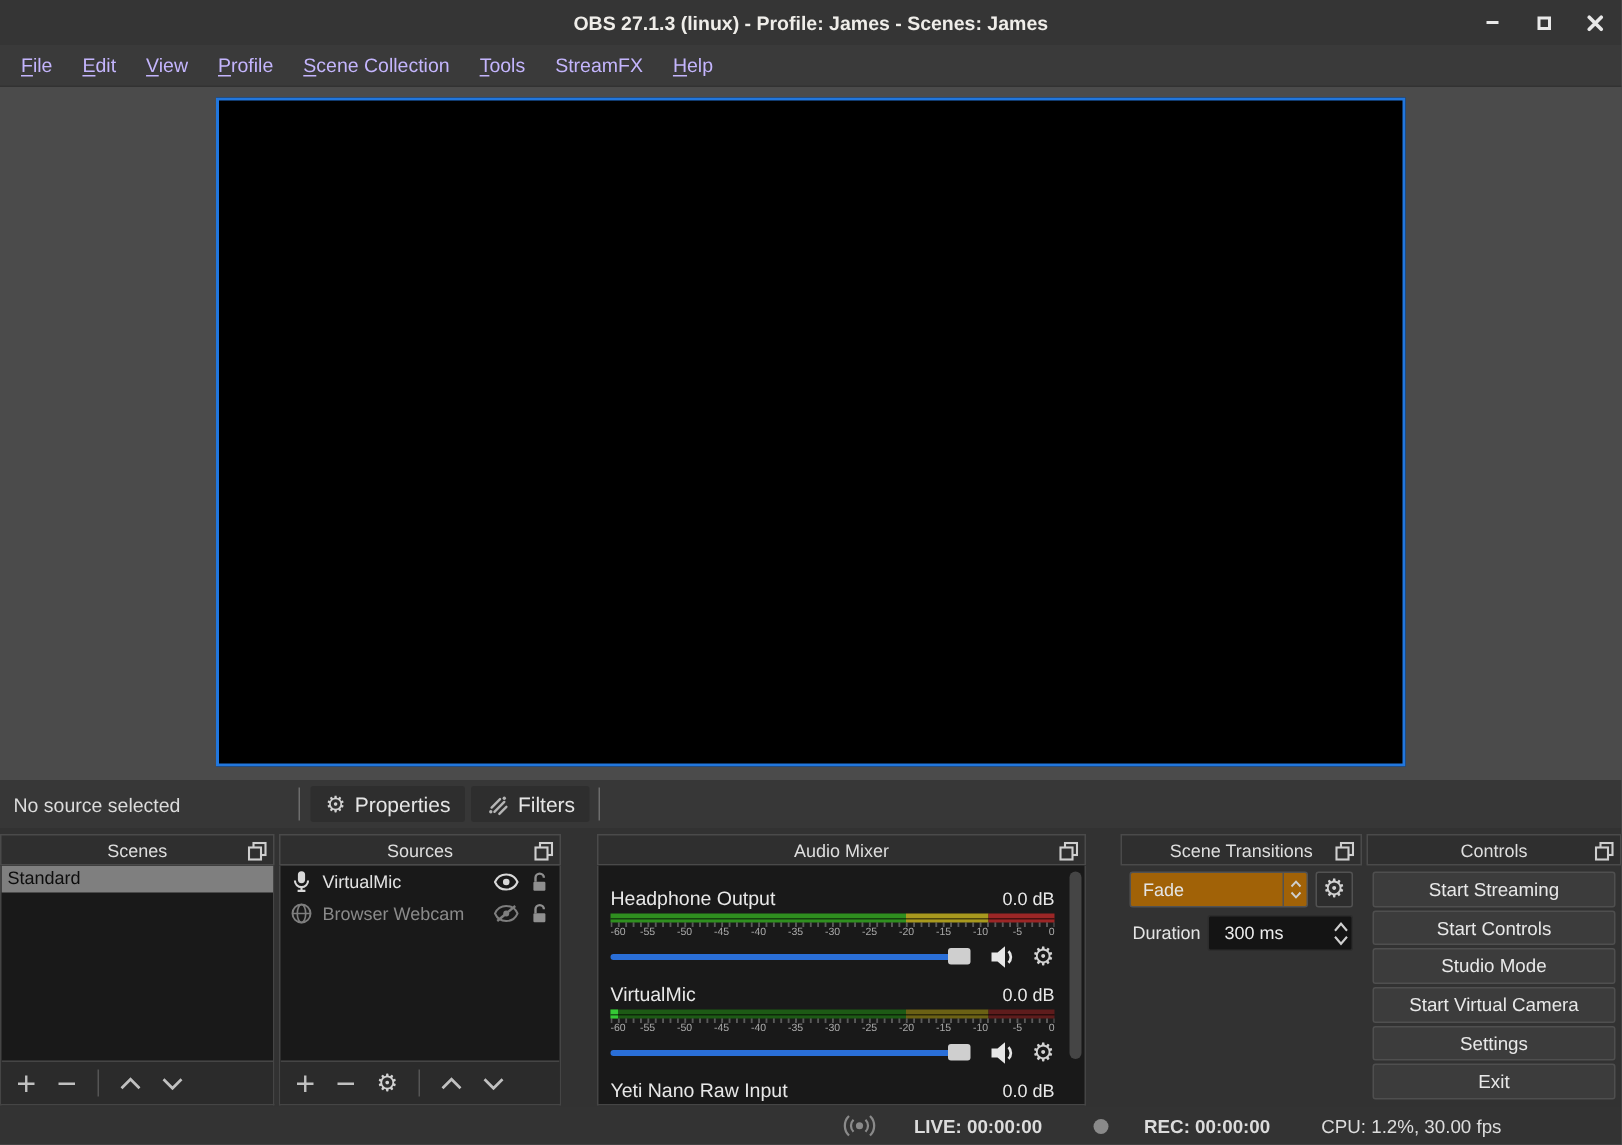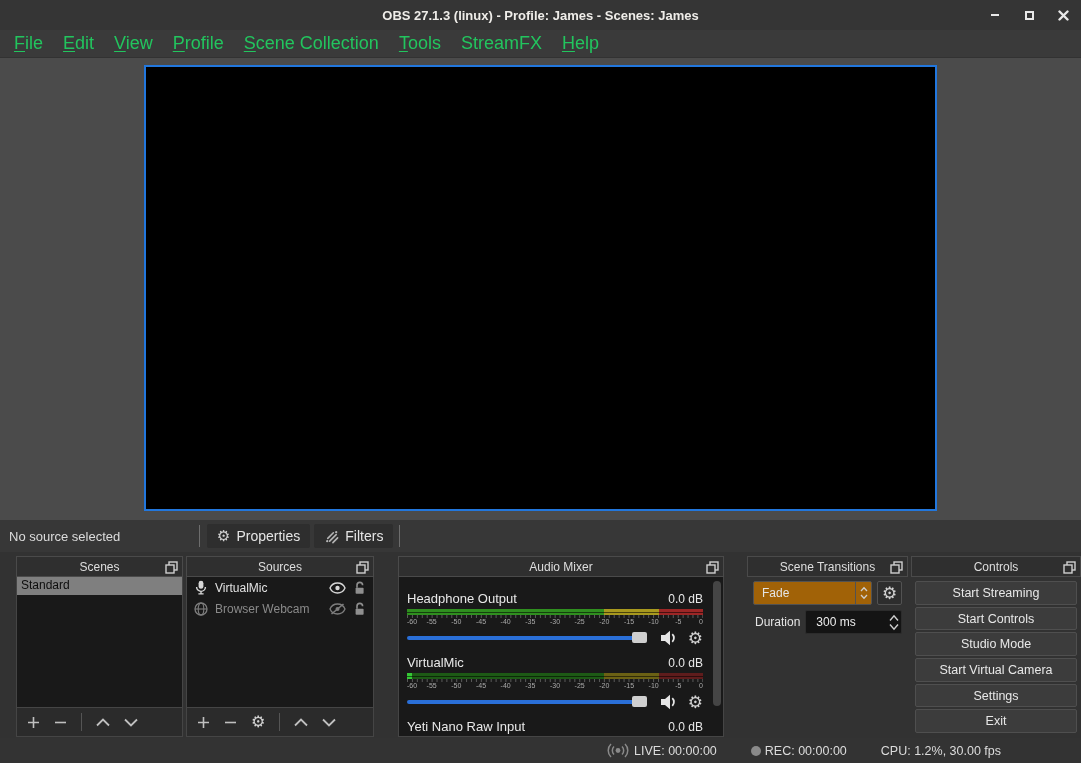--- a/index.html
+++ b/index.html
@@ -9,21 +9,21 @@
   
   .titlebar { position:absolute; left:0; top:0; width:1081px; height:30px; background:#353535; display:flex; align-items:center; justify-content:center; }
   .titlebar .title { font-size:13px; font-weight:700; color:#efede9; }
   .winbtns { position:absolute; right:10px; top:0; height:30px; display:flex; align-items:center; gap:18px; }
   .winbtn { width:16px; height:16px; display:flex; align-items:center; justify-content:center; }
   .min-glyph { width:8px; height:2px; background:#e8e8e8; }
   .max-glyph { width:9px; height:9px; border:2px solid #e8e8e8; }
 
   
   .menubar { position:absolute; left:0; top:30px; width:1081px; height:28px; background:#3a3a3a; display:flex; align-items:center; padding-left:4px; border-bottom:1px solid #323232; }
-  .menu-item { font-size:18px; color:#22c55e; padding:4px 10px; }
+  .menu-item { font-size:13px; color:#c4b5fd; padding:4px 10px; }
   .menu-item u { text-decoration:underline; text-underline-offset:2px; }
 
   
   .main-area { position:absolute; left:0; top:58px; width:1081px; height:462px; background:#4b4b4b; }
   .preview { position:absolute; left:144px; top:7px; width:793px; height:446px; background:#000; border:2px solid #2277dd; }
 
   
   .srcbar { position:absolute; left:0; top:520px; width:1081px; height:32px; background:#373737; display:flex; align-items:center; }
   .srcbar .status-text { font-size:13px; color:#dcdcdc; padding-left:9px; width:196px; }
   .vsep { width:1px; height:22px; background:#6d6d6d; margin:0 3px; }
@@ -87,21 +87,21 @@
   .spinbox { flex:1; height:24px; background:#141414; border:1px solid #2c2c2c; border-radius:2px; display:flex; align-items:center; }
   .spinbox .sval { flex:1; font-size:12px; color:#ececec; padding-left:10px; }
   .spinbox .arrows { width:15px; height:100%; display:flex; flex-direction:column; align-items:center; justify-content:center; gap:1px; }
 
   
   .controls-body { padding:4px 4px; display:flex; flex-direction:column; gap:2px; }
   .ctl-btn { height:24px; background:#3c3c3c; border:1px solid #4f4f4f; border-radius:2px; color:#e8e8e8; font-size:12.5px; display:flex; align-items:center; justify-content:center; font-family:inherit; }
 
   
   .statusbar { position:absolute; left:0; top:738px; width:1081px; height:25px; background:#333; display:flex; align-items:center; justify-content:flex-end; padding-right:80px; gap:10px; font-size:12.5px; color:#dcdcdc; }
-  .sb-group { display:flex; align-items:center; gap:4px; }
+  .sb-group { display:flex; align-items:center; gap:24px;font-weight:bold; }
   .sb-gap { width:14px; }
   .rec-dot { width:10px; height:10px; border-radius:50%; background:#8a8a8a; }
   svg { display:block; }
 </style>
 </head>
 <body>
 
 <div class="titlebar">
   <span class="title">OBS 27.1.3 (linux) - Profile: James - Scenes: James</span>
   <div class="winbtns">
@@ -147,21 +147,21 @@
       <circle cx="3.4" cy="13" r="1.2" fill="#b5b5b5"></circle>
         <circle cx="13" cy="3.4" r="1.2" fill="#b5b5b5"></circle>
     </svg>
     <span class="lbl">Filters</span>
   </div>
   <div class="vsep" style="margin-left:6px"></div>
 </div>
 
 <div class="docks">
 
-  <div class="panel" style="left:16px;width:167px">
+  <div class="panel" style="left:0;width:183px">
     <div class="panel-header">
       <span class="ptitle">Scenes</span>
       <span class="popup-ico">
         <svg width="13" height="13" viewBox="0 0 13 13">
             <rect x="4" y="1" width="8" height="8" fill="none" stroke="#cfcfcf" stroke-width="1.4"></rect>
             <rect x="1" y="4" width="8" height="8" fill="#2f2f2f" stroke="#cfcfcf" stroke-width="1.4"></rect>
           </svg>
       </span>
     </div>
     <div class="panel-body">

